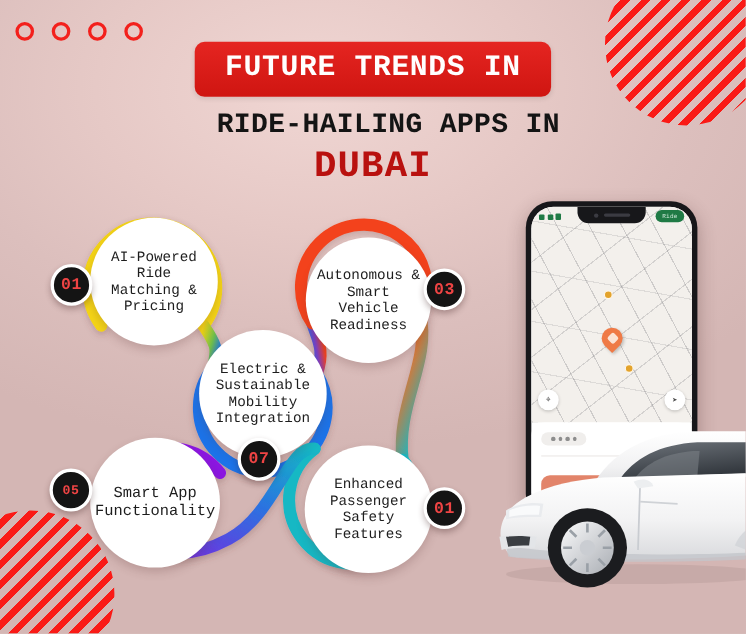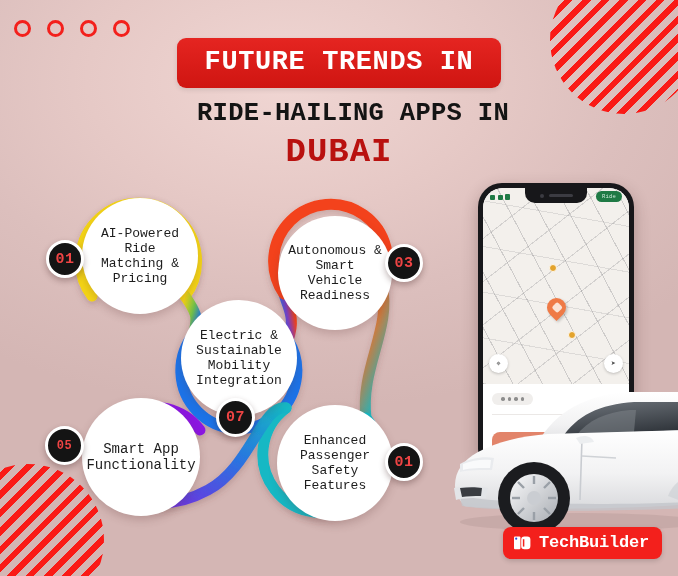--- a/index.html
+++ b/index.html
@@ -375,23 +375,14 @@
         <path d="M118 126 L126 126"></path>
       <path d="M88 110 L94 116"></path>
         <path d="M114 136 L120 142"></path>
       <path d="M120 110 L114 116"></path>
         <path d="M94 136 L88 142"></path>
     </g>
 
     <path d="M238 124 A 34 34 0 0 1 260 104 L260 132 Z" fill="#cfd2d6" opacity=".7"></path>
   </svg>
 
-  <div id="logo">
-    <svg id="logo-mark" viewBox="0 0 19 19">
-      <rect x="1" y="3.6" width="6.4" height="12.6" rx="1" fill="#ffffff"></rect>
-      <rect x="8.2" y="3.6" width="9.2" height="12.6" rx="3.2" fill="#ffffff"></rect>
-      <rect x="2.1" y="4.6" width="2.2" height="2.2" rx="1.1" fill="#2b4de0"></rect>
-      <path d="M10.6 6.2 L10.6 13.6" stroke="#f3201c" stroke-width="1.5" fill="none"></path>
-    </svg>
-    <span id="logo-text">TechBuilder</span>
-  </div>
 
 </div>
 
 </body></html>

